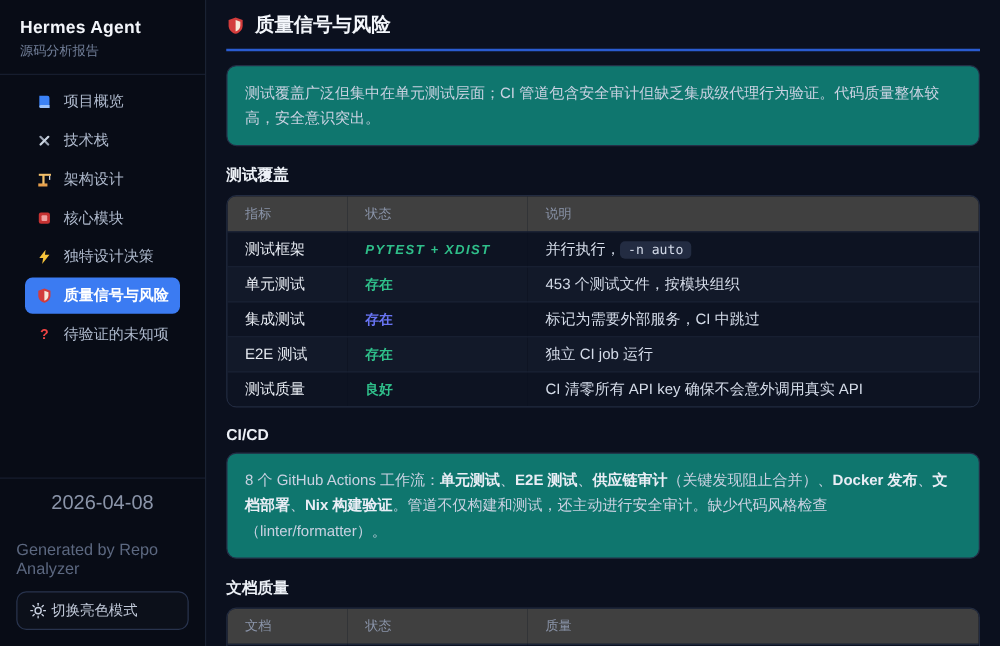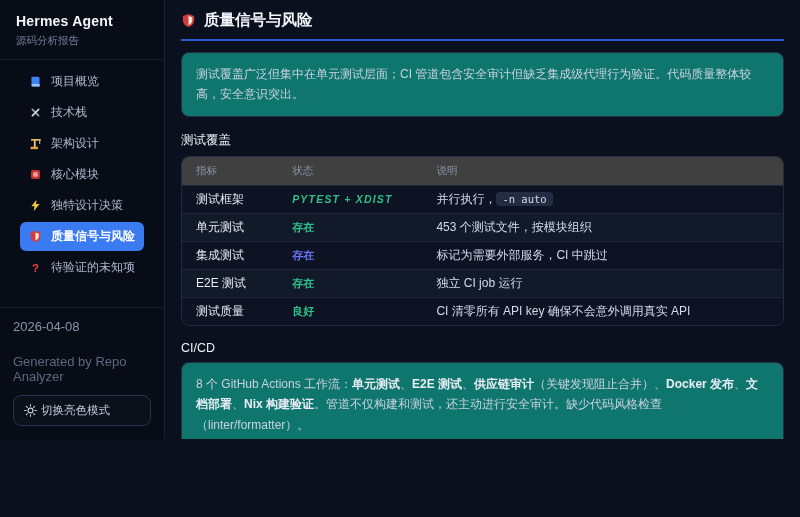--- a/index.html
+++ b/index.html
@@ -2,42 +2,42 @@
 <html lang="zh"><head>
 <meta charset="utf-8">
 <style>
   * { box-sizing: border-box; }
   html,body { margin:0; padding:0; }
   body {
     width:800px; height:517px; overflow:hidden;
     background:#0b101e; color:#dbe1ec;
     font-family:"Liberation Sans","DejaVu Sans",sans-serif;
   }
-  .app { display:flex; width:800px; height:439px; }
+  .app { display:flex; width:800px; height:517px; }
 
   
   .sidebar {
     width:165px; min-width:165px; height:100%;
     background:#080c16; border-right:1px solid #1a2233;
     display:flex; flex-direction:column;
   }
   .sb-head { padding:13px 16px 11px; border-bottom:1px solid #161d2e; }
   .sb-title { font-size:14px; font-weight:bold; color:#f2f5fa; letter-spacing:.2px; }
   .sb-sub { font-size:10.5px; color:#73809a; margin-top:5px; }
   .sb-nav { padding:7px 20px 0; }
   .nav-item {
     display:flex; align-items:center; gap:9px;
     padding:6px 9px; margin-bottom:2px; border-radius:6px;
     font-size:12px; color:#aeb9cc; cursor:pointer; white-space:nowrap;
   }
   .nav-item.active { background:#3b7bf2; color:#ffffff; font-weight:bold; }
   .icon { display:inline-flex; align-items:center; justify-content:center; flex:none; }
   .icon svg { display:block; }
   .sb-foot { margin-top:auto; padding:11px 13px 13px; border-top:1px solid #161d2e; }
-  .sb-date { font-size:13px; color:#8b95a9; }
+  .sb-date { font-size:16px; color:#8b95a9;text-align:center; }
   .sb-gen { font-size:13px; color:#5c6880; margin-top:20px; }
   .theme-btn {
     margin-top:11px; width:100%; display:flex; align-items:center; gap:4px;
     background:rgba(255,255,255,0.02); border:1px solid #28334d; border-radius:8px;
     padding:7px 10px; color:#c3cbdb; font-size:11.5px; font-family:inherit; cursor:pointer;
     text-align:left;
   }
 
   
   .main { flex:1; padding:10px 16px 0; overflow:hidden; }
@@ -45,21 +45,21 @@
     display:flex; align-items:center; gap:8px;
     padding-bottom:8px; border-bottom:2px solid #2a5bd0; margin-bottom:11px;
   }
   .page-head h1 { font-size:15.5px; margin:0; color:#f3f6fb; font-weight:bold; }
   .callout {
     background:#0f766e; border:1px solid #242e46; border-radius:8px;
     padding:11px 14px; margin-bottom:15px;
   }
   .callout p { margin:0; font-size:12px; line-height:1.7; color:#c9d1e1; }
   .b { font-weight:bold; color:#e9edf5; }
-  .sec { font-size:12.5px; font-weight:normal; color:#edf1f7; margin:0 0 7px; }
+  .sec { font-size:12.5px; font-weight:bold; color:#edf1f7; margin:0 0 7px; }
 
   .tablewrap { border:1px solid #222b40; border-radius:8px; overflow:hidden; margin-bottom:15px; }
   table { width:100%; border-collapse:collapse; table-layout:fixed; }
   thead th {
     background:#404040; color:#8a94a9; font-weight:normal;
     font-size:10.5px; text-align:left; padding:7px 14px;
   }
   tbody td {
     padding:5px 14px; font-size:12px; color:#d4dbe8;
     border-top:1px solid #1d2539; background:#0d1322;

